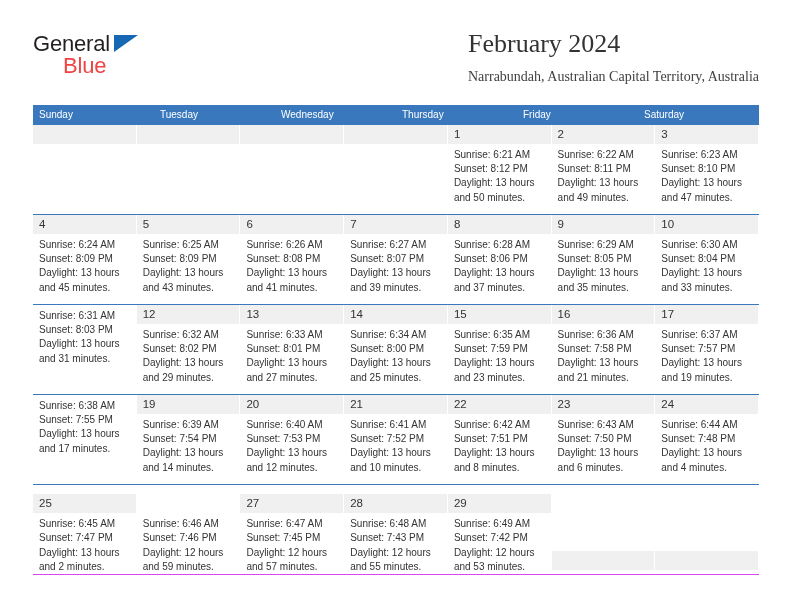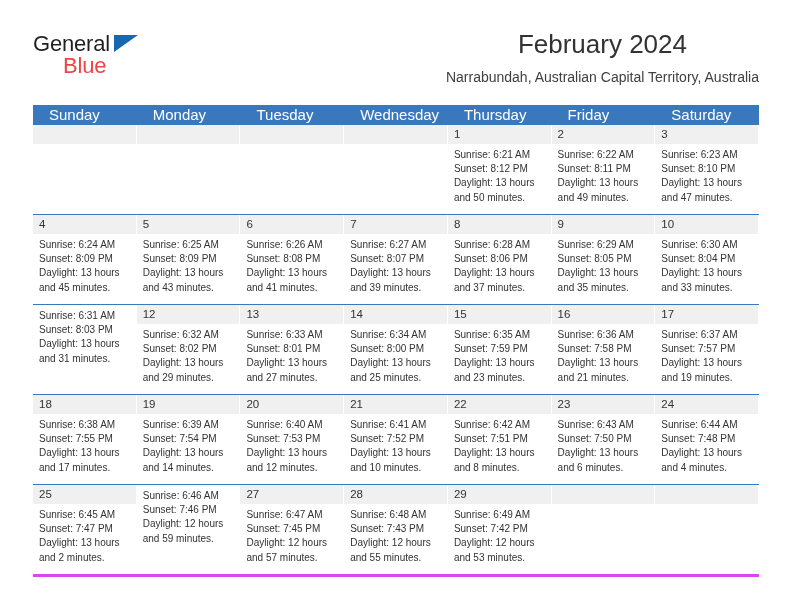--- a/index.html
+++ b/index.html
@@ -63,21 +63,22 @@
     font-size: 22px;
     letter-spacing: -0.2px;
     color: #ef4444;
     line-height: 24px;
   }
 
   .title-block {
     position: absolute;
     right: 0;
     top: 0;
-    text-align: center;
+    text-align: left;
+    font-family: Liberation Serif, serif;
   }
   .cal-title {
     font-size: 26px;
     color: #333333;
     line-height: 32px;
     white-space: nowrap;
   }
   .cal-subtitle {
     margin-top: 8px;
     font-size: 14px;
@@ -95,37 +96,38 @@
   }
 
   .dow-row {
     display: flex;
     background: #3a78bd;
     height: 20px;
   }
   .dow-cell {
     flex: 1 1 0;
     color: #ffffff;
-    font-size: 15px;
+    font-size: 10px;
     line-height: 20px;
-    padding-left: 16px;
+    padding-left: 6px;
     box-sizing: border-box;
     white-space: nowrap;
   }
 
   .week-row {
     display: flex;
     border-top: 1px solid #3a78bd;
     height: 89px;
   }
   .week-row:first-of-type {
     border-top: none;
   }
   .week-row.last {
-    border-bottom: 3px solid #d946ef;
+    border-bottom: 1px solid #d946ef;
+    align-items: flex-end;
   }
 
   .day-cell {
     flex: 1 1 0;
     box-sizing: border-box;
     position: relative;
     overflow: hidden;
   }
 
   .day-num-strip {
@@ -171,21 +173,20 @@
     <div class="title-block">
       <div class="cal-title">February 2024</div>
       <div class="cal-subtitle">Narrabundah, Australian Capital Territory, Australia</div>
     </div>
 
   </div>
 
   <div class="calendar">
     <div class="dow-row" id="dow-row">
         <div class="dow-cell">Sunday</div>
-        <div class="dow-cell">Monday</div>
         <div class="dow-cell">Tuesday</div>
         <div class="dow-cell">Wednesday</div>
         <div class="dow-cell">Thursday</div>
         <div class="dow-cell">Friday</div>
         <div class="dow-cell">Saturday</div>
       </div>
     <div id="weeks-container">
         <div class="week-row">
           <div class="day-cell empty">
             <div class="day-num-strip">
@@ -395,23 +396,20 @@
             <div class="day-body">
               <div class="day-line">Sunrise: 6:37 AM</div>
               <div class="day-line">Sunset: 7:57 PM</div>
               <div class="day-line">Daylight: 13 hours</div>
               <div class="day-line">and 19 minutes.</div>
             </div>
           </div>
         </div>
         <div class="week-row">
           <div class="day-cell">
-            <div class="day-num-strip">
-              <span class="day-num">18</span>
-            </div>
             <div class="day-body">
               <div class="day-line">Sunrise: 6:38 AM</div>
               <div class="day-line">Sunset: 7:55 PM</div>
               <div class="day-line">Daylight: 13 hours</div>
               <div class="day-line">and 17 minutes.</div>
             </div>
           </div>
           <div class="day-cell">
             <div class="day-num-strip">
               <span class="day-num">19</span>

